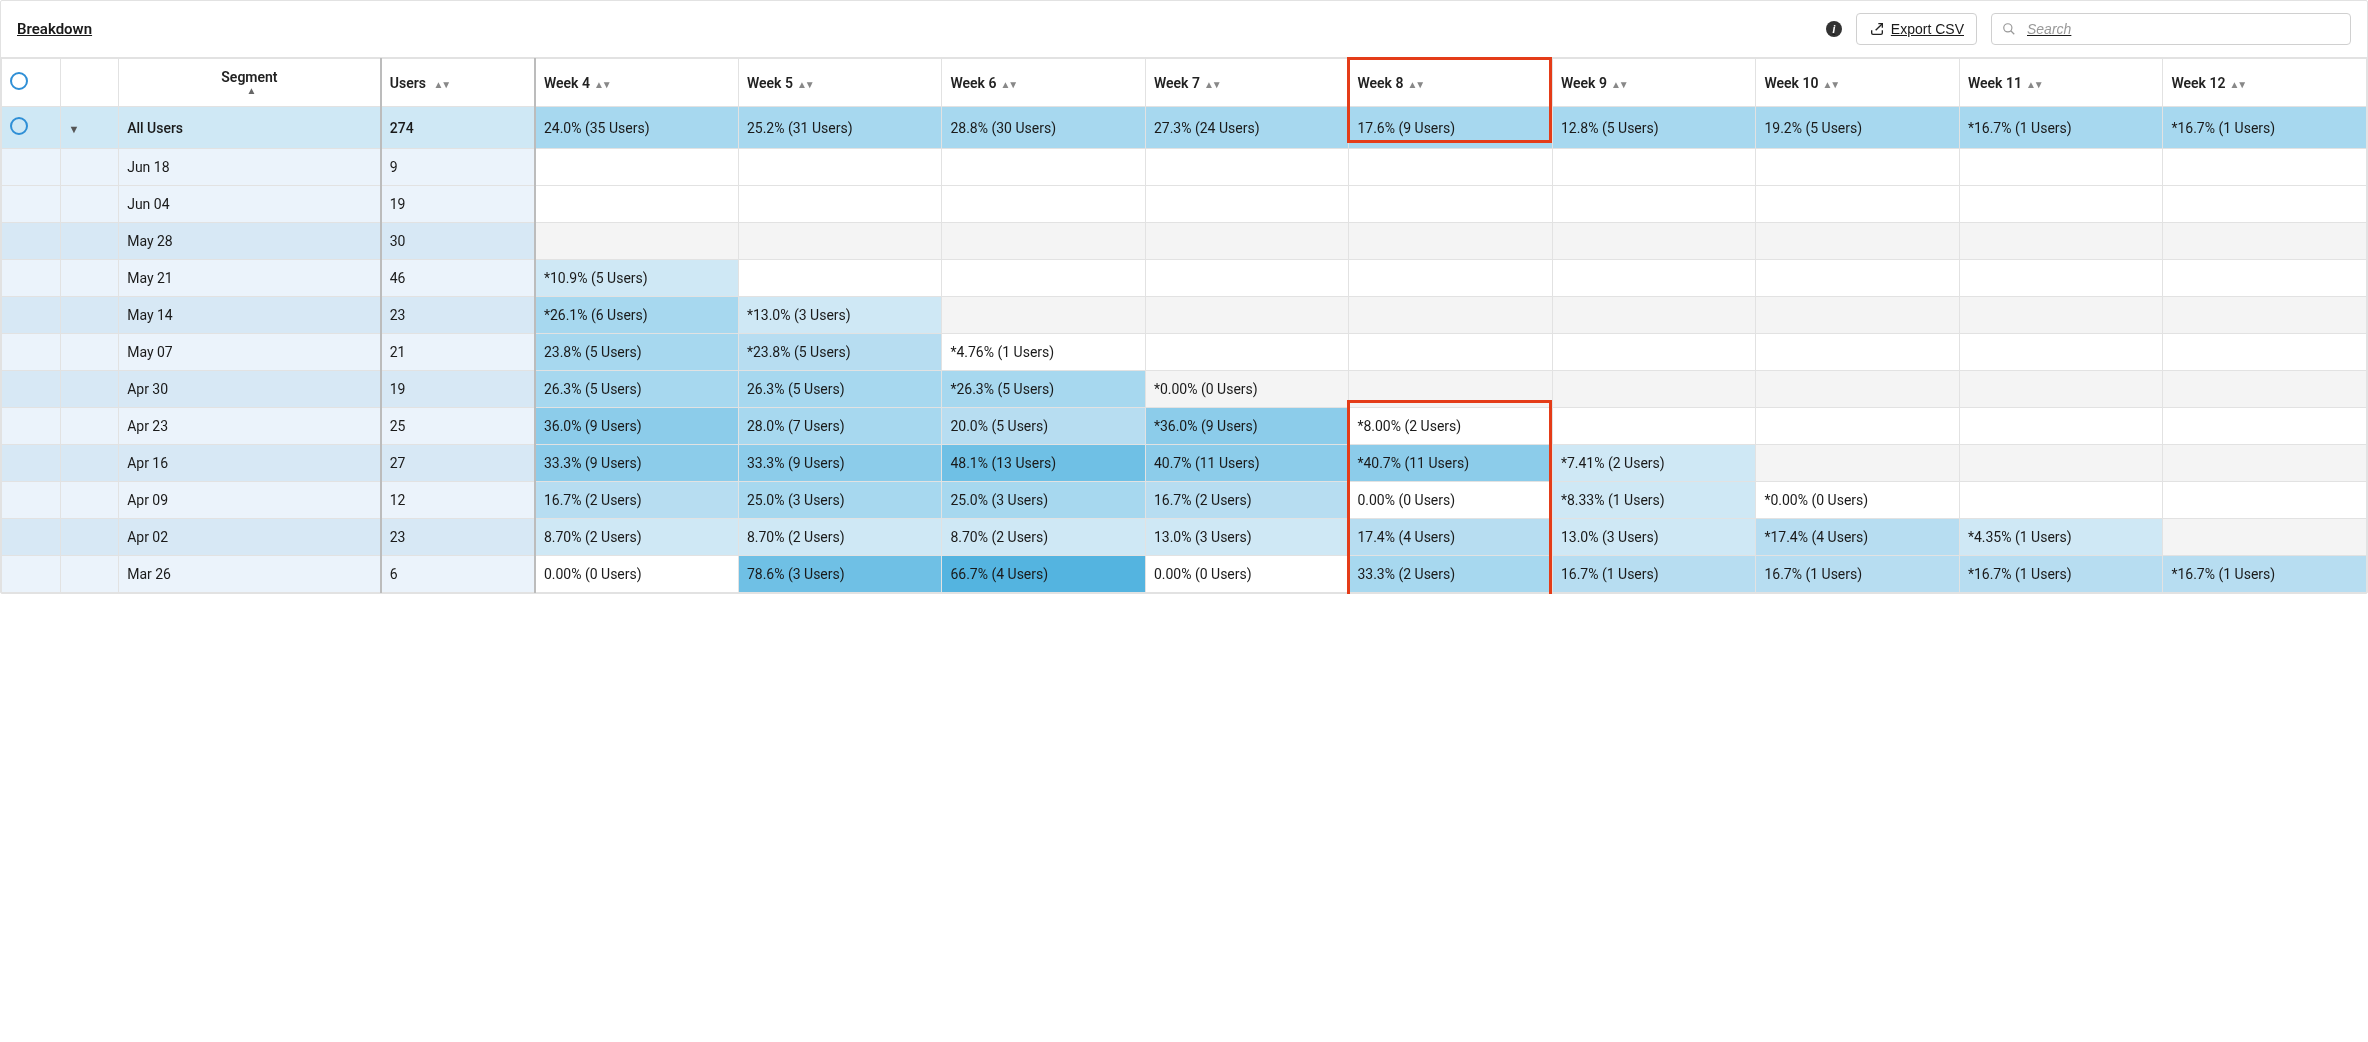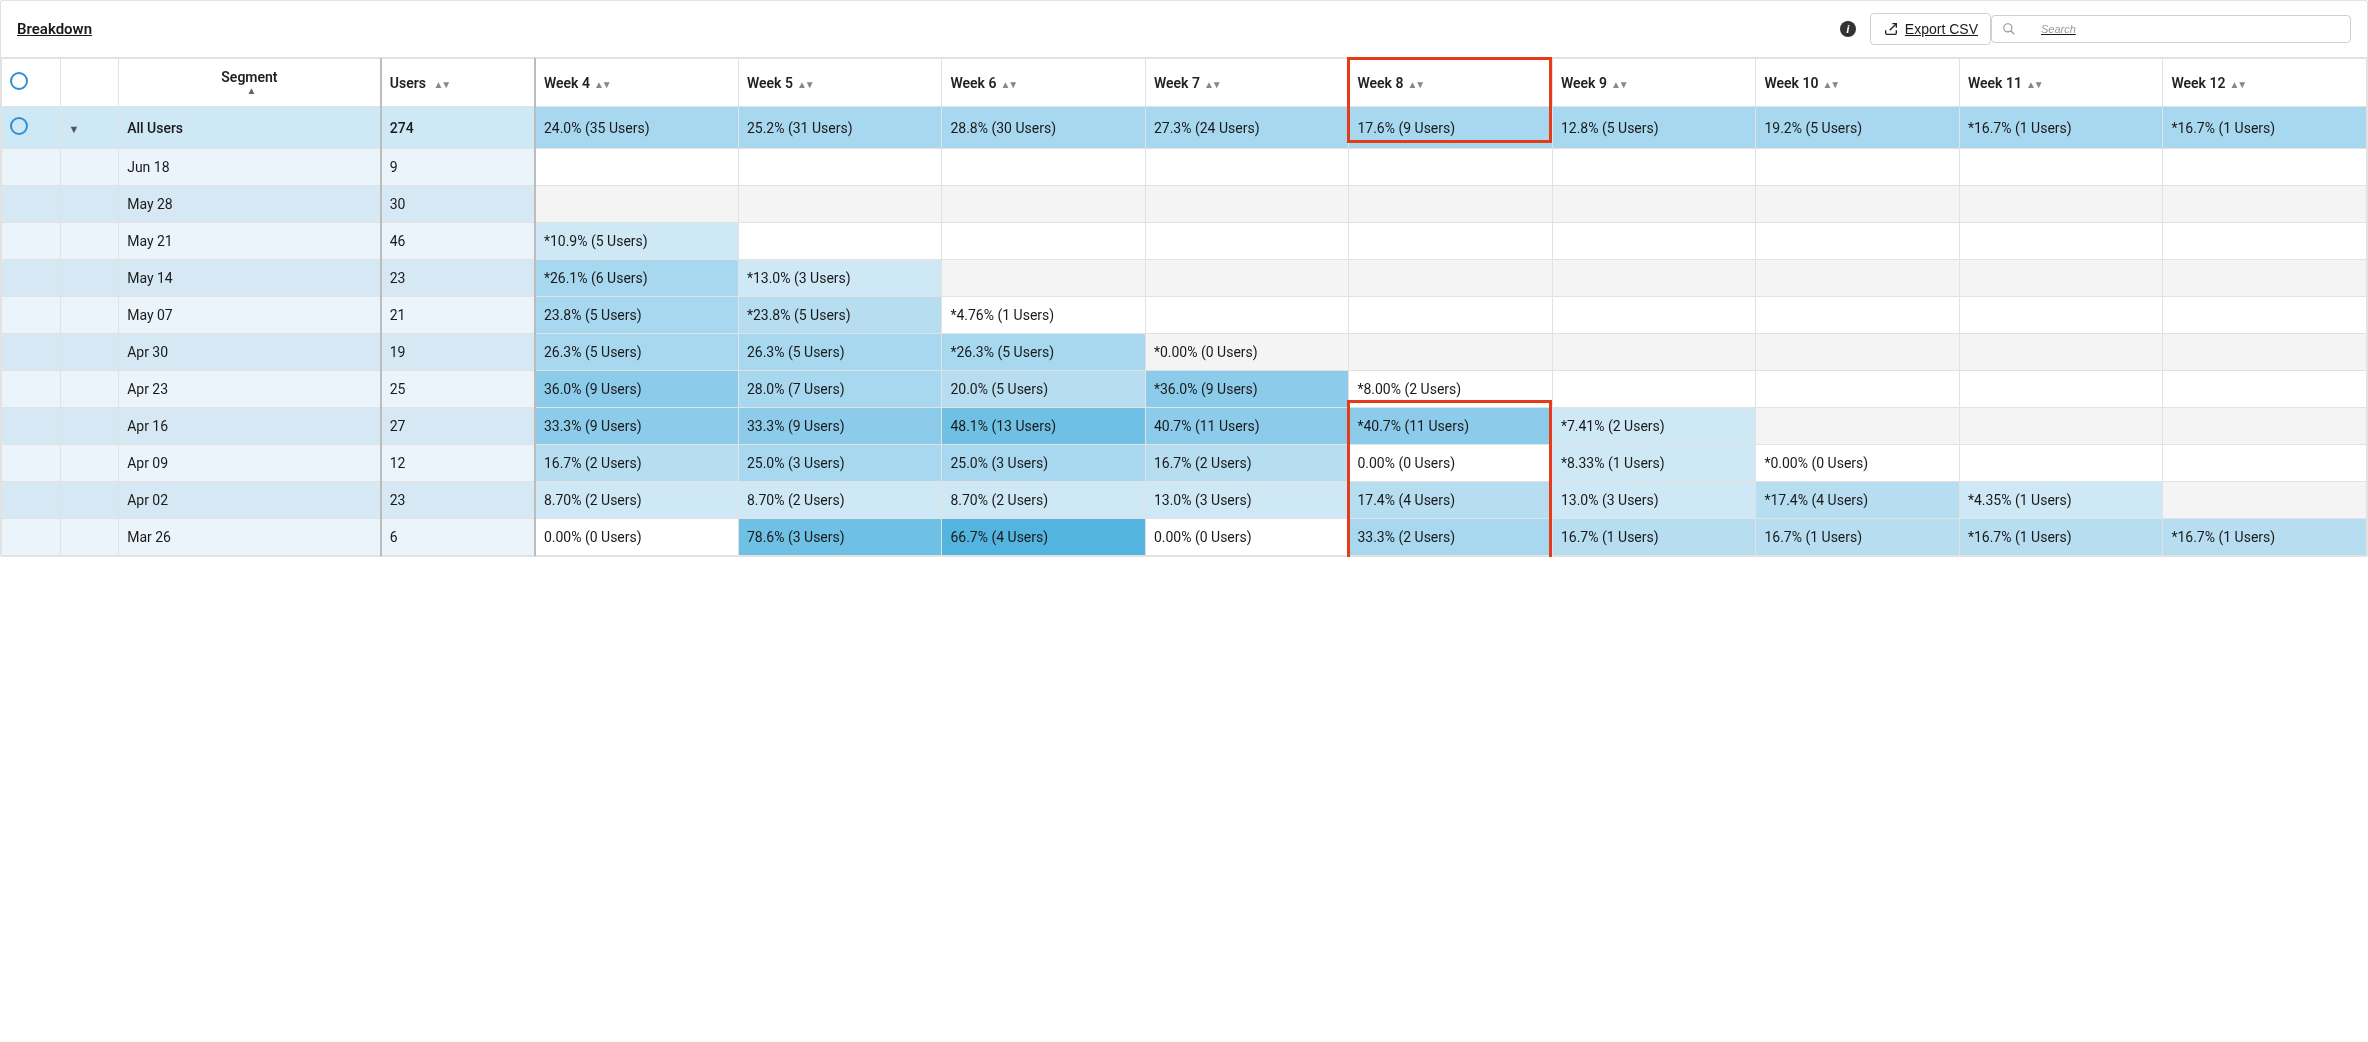--- a/index.html
+++ b/index.html
@@ -44,38 +44,39 @@
     align-items: center;
     gap: 6px;
     border: 1px solid #d0d0d0;
     border-radius: 4px;
     padding: 7px 12px;
     background: #fff;
     font-size: 14px;
     font-weight: 500;
     color: #1a1a1a;
     cursor: pointer;
+    margin-right: 14px;
   }
   .search-wrap {
     display: flex;
     align-items: center;
     border: 1px solid #d0d0d0;
     border-radius: 4px;
     padding: 6px 10px;
     width: 360px;
     color: #888;
   }
   .search-input {
     border: none;
     outline: none;
-    font-size: 11px;
+    font-size: 14px;
     font-style: italic;
     flex: 1;
     color: #555;
-    margin-left: 23px;
+    margin-left: 9px;
   }
   .search-input::placeholder { color: #999; font-style: italic; }
 
   table.cohort {
     border-collapse: collapse;
     width: 100%;
     table-layout: fixed;
   }
   table.cohort th, table.cohort td {
     border: 1px solid #e2e2e2;
@@ -232,20 +233,35 @@
             <td class="col-week cell-week col-weeks-divider"></td>
             <td class="col-week cell-week"></td>
             <td class="col-week cell-week"></td>
             <td class="col-week cell-week"></td>
             <td class="col-week cell-week"></td>
             <td class="col-week cell-week"></td>
             <td class="col-week cell-week"></td>
             <td class="col-week cell-week"></td>
             <td class="col-week cell-week"></td>
           </tr>
+          <tr class="row-sub-even">
+            <td class="col-checkbox"></td>
+            <td class="col-caret"></td>
+            <td class="col-segment">Jun 04</td>
+            <td class="col-users col-weeks-divider">19</td>
+            <td class="col-week cell-week col-weeks-divider"></td>
+            <td class="col-week cell-week"></td>
+            <td class="col-week cell-week"></td>
+            <td class="col-week cell-week"></td>
+            <td class="col-week cell-week"></td>
+            <td class="col-week cell-week"></td>
+            <td class="col-week cell-week"></td>
+            <td class="col-week cell-week"></td>
+            <td class="col-week cell-week"></td>
+          </tr>
           <tr class="row-sub-odd">
             <td class="col-checkbox"></td>
             <td class="col-caret"></td>
             <td class="col-segment">May 28</td>
             <td class="col-users col-weeks-divider">30</td>
             <td class="col-week cell-week col-weeks-divider"></td>
             <td class="col-week cell-week"></td>
             <td class="col-week cell-week"></td>
             <td class="col-week cell-week"></td>
             <td class="col-week cell-week"></td>

